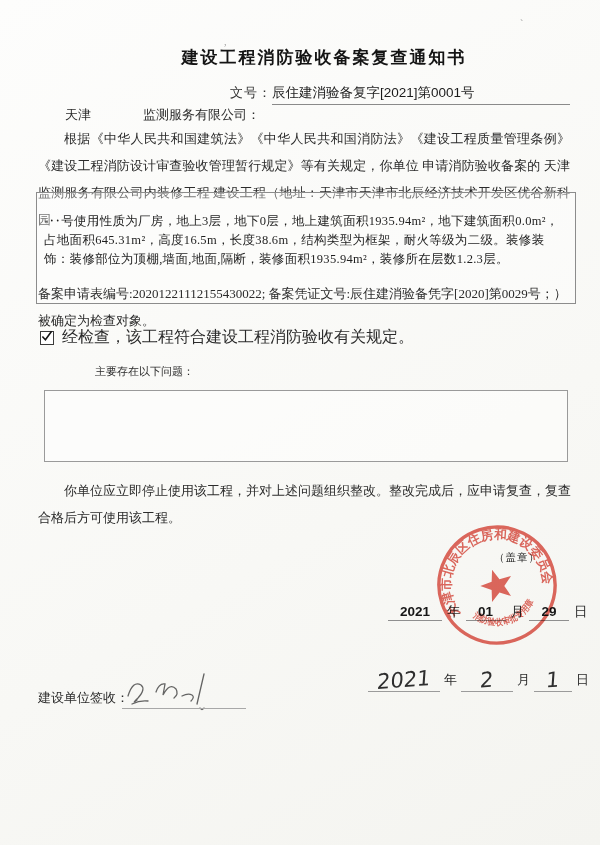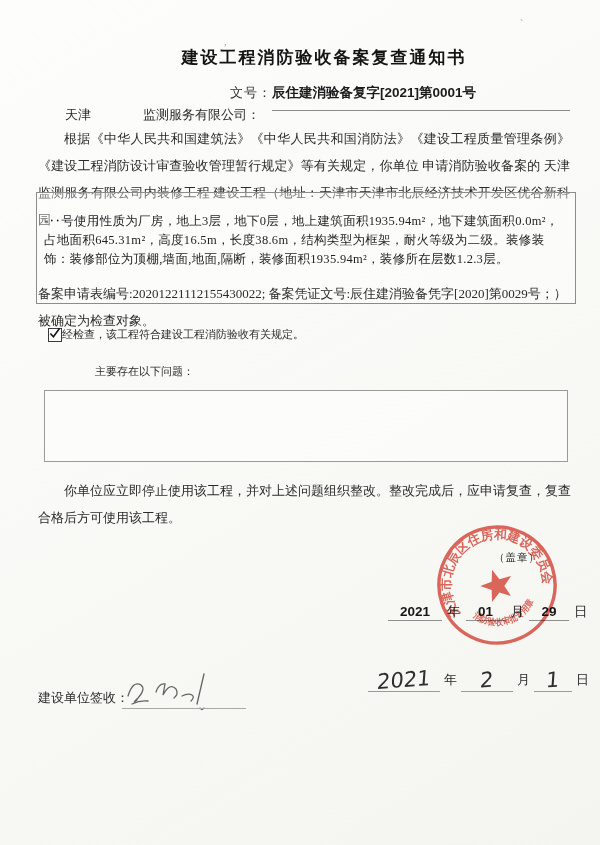--- a/index.html
+++ b/index.html
@@ -7,30 +7,30 @@
   .page{
     position:relative;width:600px;height:845px;margin:0 auto;
     background:linear-gradient(150deg,#fdfdfc 0%,#f8f8f5 60%,#f4f4f0 100%);
     font-family:"Liberation Serif",serif;color:#2b2b2b;overflow:hidden;
   }
   .title{position:absolute;top:46px;left:0;width:100%;text-align:center;
     font-size:17px;font-weight:bold;letter-spacing:2px;color:#141414;margin-left:24px;}
   .docno{position:absolute;top:84px;left:230px;font-size:13px;white-space:nowrap;}
   .docno .label{letter-spacing:1px;color:#333;}
   .docno .value{display:inline-block;min-width:298px;border-bottom:1px solid #8a8a8a;
-    font-family:"Liberation Sans",sans-serif;font-weight:bold;font-size:13.5px;
-    color:#1b1b1b;padding-bottom:8px;}
+    font-family:"Liberation Sans",sans-serif;font-weight:normal;font-size:13.5px;
+    color:#1b1b1b;padding-bottom:2px;}
   .recipient{position:absolute;top:106px;left:38px;font-size:13px;margin-left:27px;}
   .intro{position:absolute;top:125px;left:38px;width:532px;font-size:13px;
     line-height:27px;text-indent:2em;text-align:justify;}
   .infobox{position:absolute;top:192px;left:36px;width:524px;height:72px;
     border:1px solid #8c8c8c;padding:19px 7px;font-size:12.5px;line-height:19px;
     color:#1f1f1f;letter-spacing:.3px;background:rgba(255,255,255,.35);}
   .filing{position:absolute;top:280px;left:38px;width:532px;font-size:13px;line-height:27px;}
-  .checkrow{position:absolute;left:40px;font-size:11px;display:flex;align-items:center;margin-left:8px;}
+  .checkrow{position:absolute;left:40px;font-size:16px;display:flex;align-items:center;gap:8px;}
   .checkrow.pass{top:327px;}
   .checkrow.fail{top:357px;}
   .checkbox{width:12px;height:12px;border:1.6px solid #3a3a3a;flex:0 0 auto;
     display:inline-flex;align-items:center;justify-content:center;background:#fff;}
   .checkbox.gray{background:#c6c6c6;border-color:#565656;}
   .checkbox svg{display:none;width:13px;height:13px;margin-top:-3px;}
   .checkbox.is-checked svg{display:block;}
   .problems-heading{position:absolute;top:364px;left:95px;font-size:11px;}
   .problems-box{position:absolute;top:390px;left:44px;width:522px;height:70px;
     border:1px solid #9a9a9a;background:rgba(255,255,255,.45);}

